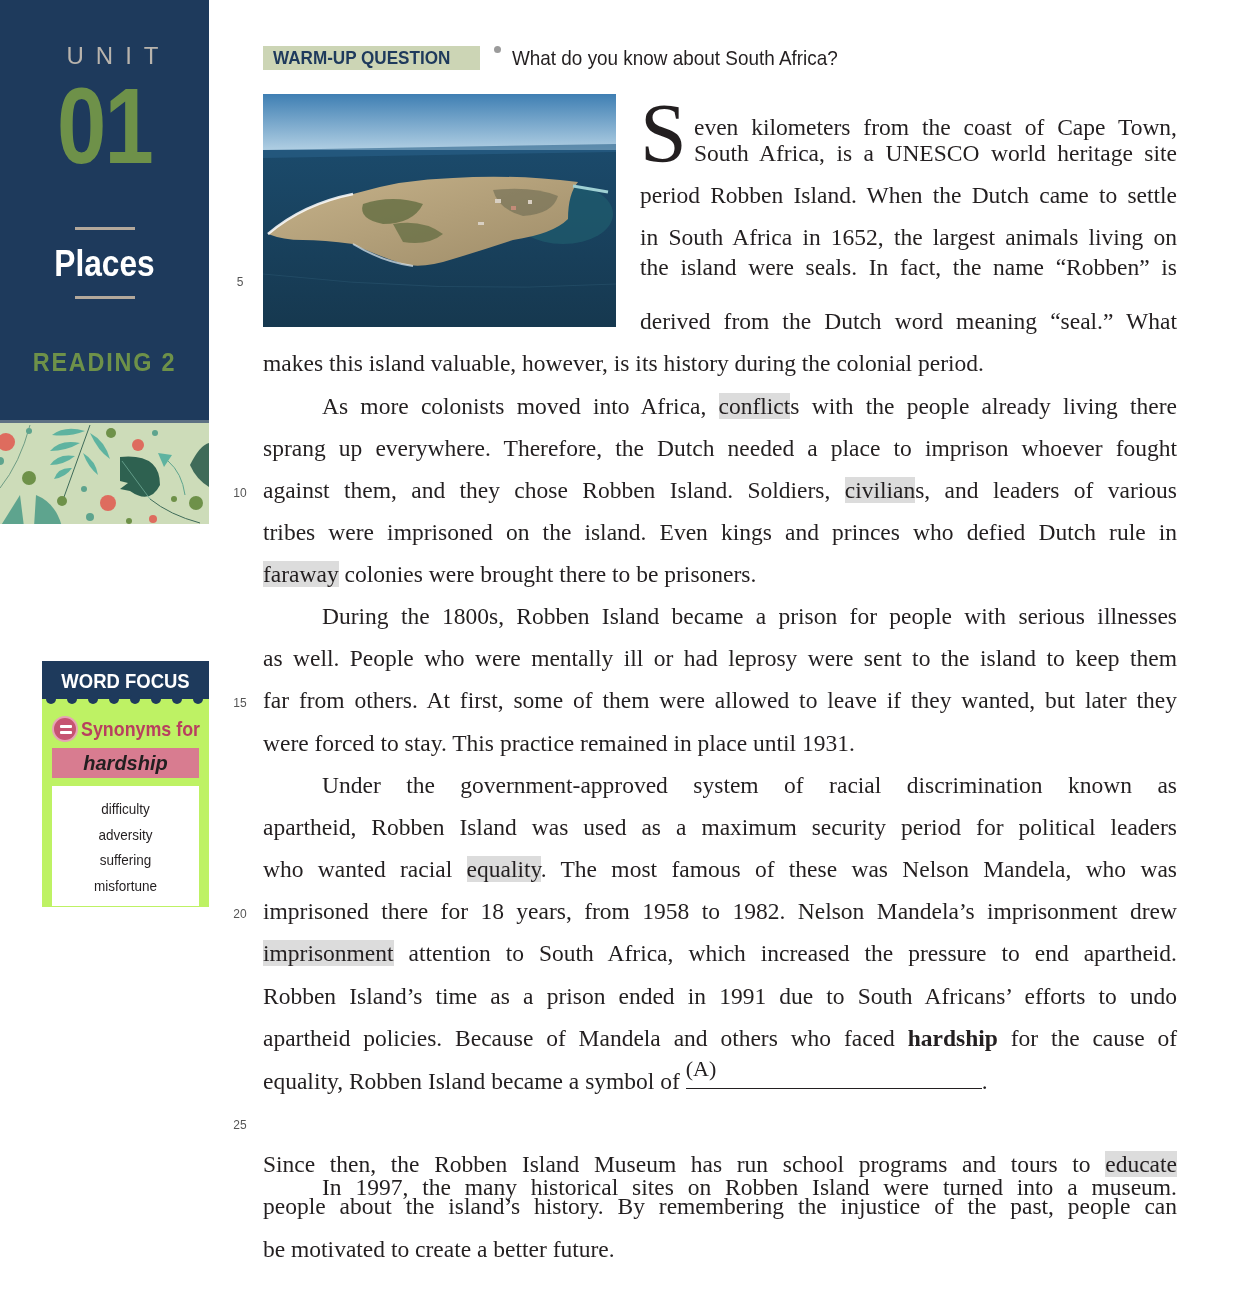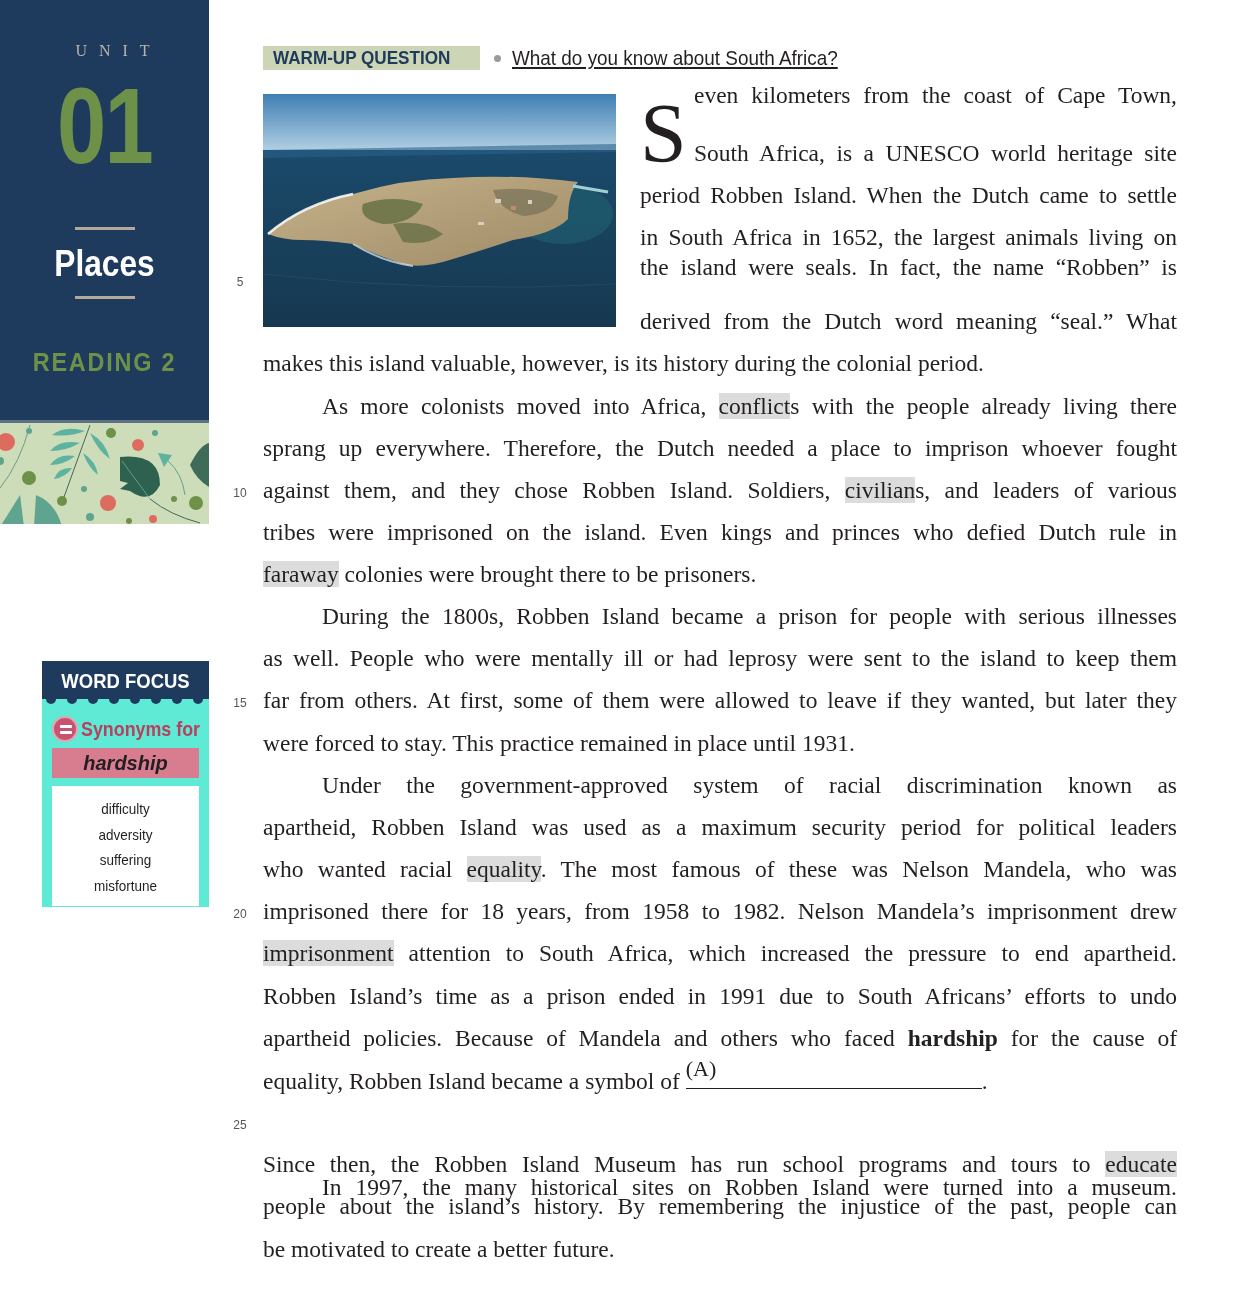--- a/index.html
+++ b/index.html
@@ -2,57 +2,57 @@
 <html><head>
   <meta charset="utf-8">
   <style>
     * { margin: 0; padding: 0; box-sizing: border-box; }
     html, body { width: 1248px; height: 1296px; background: #ffffff; overflow: hidden; }
     body { position: relative; font-family: "Liberation Serif", serif; color: #231f20; }
 
     
     .unit-panel { position: absolute; left: 0; top: 0; width: 209px; height: 420px; background: #1e3a5c; }
     .unit-label { position: absolute; left: 0; width: 209px; top: 42px; text-align: center;
-      font-family: Liberation Serif, serif; font-size: 16px; letter-spacing: 12px; color: #b9b4ad; padding-left: 28px; }
+      font-family: Liberation Sans, sans-serif; font-size: 24px; letter-spacing: 12px; color: #b9b4ad; padding-left: 28px; }
     .unit-number { position: absolute; left: 0; width: 209px; top: 72px; text-align: center;
       font-family: "Liberation Sans", sans-serif; font-weight: bold; font-size: 108px; line-height: 1; color: #6e9149;
       transform: scaleX(0.82); letter-spacing: -2px; }
     .rule { position: absolute; left: 75px; width: 60px; height: 3px; background: #b3a89b; }
     .rule.r1 { top: 227px; }
     .rule.r2 { top: 296px; }
     .unit-title { position: absolute; left: 0; width: 209px; top: 243px; text-align: center;
       font-family: "Liberation Sans", sans-serif; font-weight: bold; font-size: 36px; color: #ffffff;
       transform: scaleX(0.88); }
     .reading-label { position: absolute; left: 0; width: 209px; top: 347px; text-align: center;
       font-family: "Liberation Sans", sans-serif; font-weight: bold; font-size: 26px; letter-spacing: 2px; color: #6e9149;
       transform: scaleX(0.9); }
     .leaf-banner { position: absolute; left: 0; top: 420px; width: 209px; height: 104px; background: #cddcb9; overflow: hidden;
       border-top: 3px solid #5d7183; }
 
     
-    .word-focus { position: absolute; left: 42px; top: 661px; width: 167px; height: 246px; background: #5eead4; }
+    .word-focus { position: absolute; left: 42px; top: 661px; width: 167px; height: 246px; background: #bef264; }
     .wf-header { position: absolute; left: 0; top: 0; width: 167px; height: 38px; background: #1e3a5c; }
     .wf-title { position: absolute; left: 0; width: 167px; top: 8px; text-align: center;
       font-family: "Liberation Sans", sans-serif; font-weight: bold; font-size: 21px; color: #ffffff; transform: scaleX(0.88); }
     .wf-scallops { position: absolute; left: 0; top: 34px; width: 167px; height: 10px; }
     .wf-sub { position: absolute; left: 10px; top: 54px; height: 28px; display: flex; align-items: center; }
     .wf-eq { width: 26px; height: 26px; border-radius: 50%; background: #c65471; border: 2px solid #e7a3b4; position: relative; }
     .wf-eq::before, .wf-eq::after { content: ""; position: absolute; left: 6px; width: 12px; height: 3px; background: #ffffff; border-radius: 1px; }
     .wf-eq::before { top: 7px; }
     .wf-eq::after { top: 13px; }
     .wf-sub-text { margin-left: 3px; font-family: "Liberation Sans", sans-serif; font-weight: bold; font-size: 21px; color: #b8405f;
       transform: scaleX(0.85); transform-origin: left center; white-space: nowrap; }
     .wf-word { position: absolute; left: 10px; top: 87px; width: 147px; height: 30px; background: #d87c90; text-align: center;
       font-family: "Liberation Sans", sans-serif; font-weight: bold; font-style: italic; font-size: 20px; line-height: 30px; color: #231f20; }
     .wf-list { position: absolute; left: 10px; top: 117px; width: 147px; height: 120px; background: #ffffff; list-style: none;
       padding-top: 10px; text-align: center; margin-top: 8px; }
     .wf-list li { font-family: "Liberation Sans", sans-serif; font-size: 15px; line-height: 25.5px; color: #231f20; transform: scaleX(0.9); }
 
     
-    .warmup { position: absolute; left: 263px; top: 46px; height: 24px; display: flex; align-items: center; text-decoration: underline; }
+    .warmup { position: absolute; left: 263px; top: 46px; height: 24px; display: flex; align-items: flex-start; }
     .warmup-tag { background: #ccd5b5; height: 24px; padding: 0 10px; line-height: 24px;
       font-family: "Liberation Sans", sans-serif; font-weight: bold; font-size: 19px; color: #1e3a5c; letter-spacing: 0px; }
     .warmup-tag span { display: inline-block; transform: scaleX(0.9); transform-origin: left center; }
     .warmup-dot { width: 7px; height: 7px; border-radius: 50%; background: #9b9b9b; margin-left: 14px; margin-right: 11px; }
     .warmup-q { font-family: "Liberation Sans", sans-serif; font-size: 21px; color: #231f20; white-space: nowrap;
       transform: scaleX(0.9); transform-origin: left center; }
 
     
     .photo { position: absolute; left: 263px; top: 94px; width: 353px; height: 233px; overflow: hidden; }
 
@@ -181,21 +181,21 @@
     <rect x="248" y="112" width="5" height="4" fill="#c28b78"></rect>
     <rect x="215" y="128" width="6" height="3" fill="#d8cfc2"></rect>
     <rect x="265" y="106" width="4" height="4" fill="#d8cfc2"></rect>
     <path d="M310 92 L 345 98" stroke="#9fd0d3" stroke-width="3"></path>
     <path d="M0 180 Q 176 200 353 190" stroke="#2b5872" stroke-width="1" fill="none" opacity="0.5"></path>
   </svg>
 </div>
 
 <div class="drop-cap">S</div>
 
-<div class="line dc" style="top:80px">even kilometers from the coast of Cape Town,</div>
+<div class="line dc" style="top:112px">even kilometers from the coast of Cape Town,</div>
 <div class="line dc" style="top:138px">South Africa, is a UNESCO world heritage site</div>
 <div class="line right" style="top:180px">period Robben Island. When the Dutch came to settle</div>
 <div class="line right" style="top:222px">in South Africa in 1652, the largest animals living on</div>
 <div class="line right" style="top:252px">the island were seals. In fact, the name “Robben” is</div>
 <div class="line right" style="top:306px">derived from the Dutch word meaning “seal.” What</div>
 <div class="line short" style="top:348px">makes this island valuable, however, is its history during the colonial period.</div>
 
 <div class="line indent" style="top:391px"><span>As more colonists moved into Africa,</span> <span class="hl">conflict</span><span>s with the people already living there</span></div>
 <div class="line" style="top:433px">sprang up everywhere. Therefore, the Dutch needed a place to imprison whoever fought</div>
 <div class="line" style="top:475px"><span>against them, and they chose Robben Island. Soldiers,</span> <span class="hl">civilian</span><span>s, and leaders of various</span></div>

